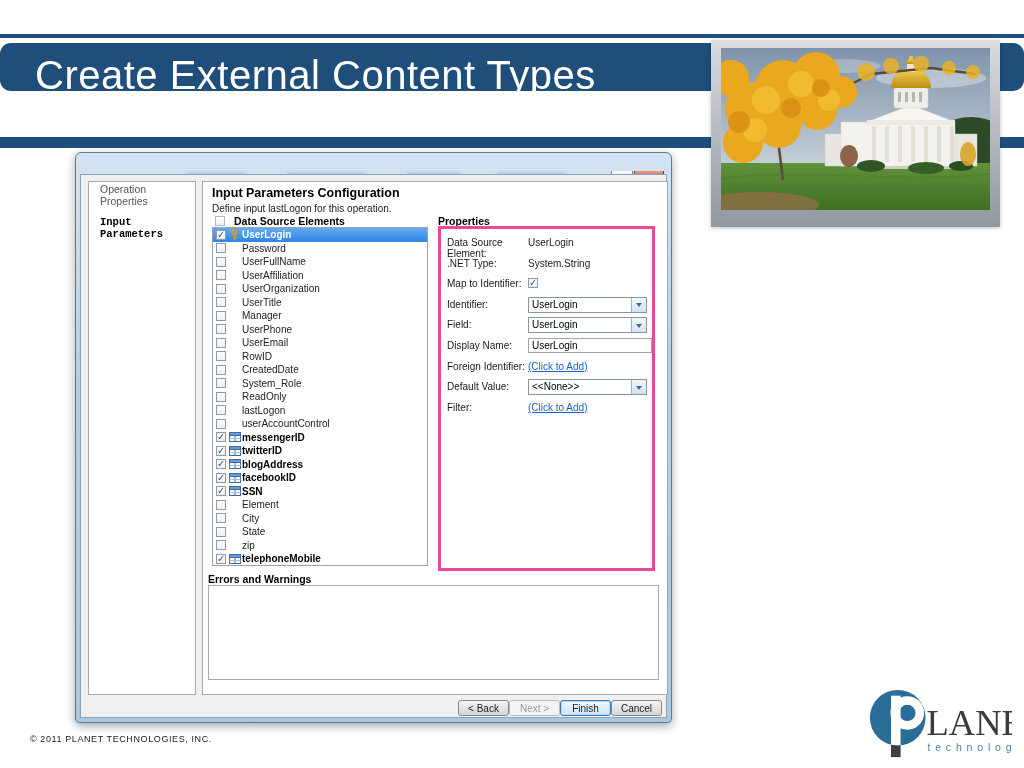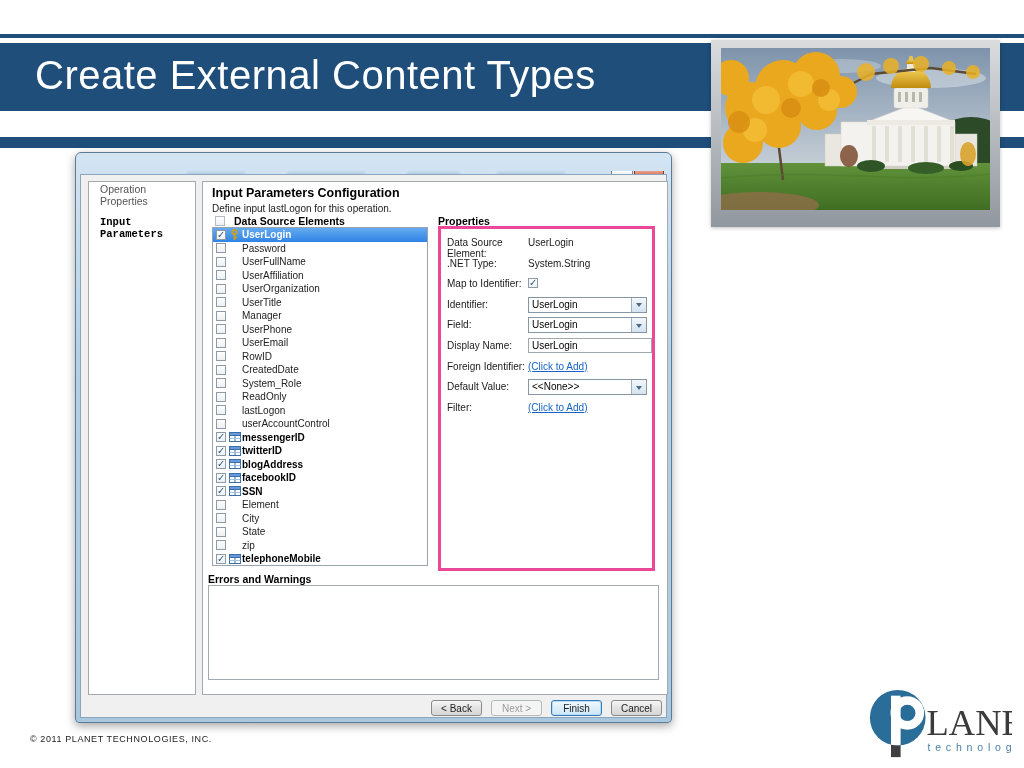--- a/index.html
+++ b/index.html
@@ -1,21 +1,21 @@
 <!DOCTYPE html>
 <html><head>
 <meta charset="utf-8">
 <style>
   * { margin:0; padding:0; box-sizing:border-box; }
   html,body { width:1024px; height:768px; background:#fff; font-family:"Liberation Sans",sans-serif; overflow:hidden; }
   #page { position:relative; width:1024px; height:768px; background:#fff; }
 
   
   .thin-line   { position:absolute; left:0; top:34px;  width:1024px; height:4px;  background:#1E4E79; }
-  .title-bar   { position:absolute; left:0; top:43px;  width:1024px; height:68px; background:#1E4E79; }
+  .title-bar   { position:absolute; left:0; top:43px;  width:1024px; height:48px; background:#1E4E79;border-radius:11px; }
   .title-bar h1{ color:#fff; font-size:40px; font-weight:400; line-height:64px; padding-left:35px; letter-spacing:.5px; }
   .sub-bar     { position:absolute; left:0; top:137px; width:1024px; height:11px; background:#1E4E79; }
 
   
   .photo-frame { position:absolute; left:711px; top:40px; width:289px; height:187px;
                  background:linear-gradient(180deg,#dadcde,#b2b7bc 55%,#91979e);
                  padding:8px 10px 17px 10px; z-index:5; box-shadow:0 1px 4px rgba(0,0,0,.25); }
   .photo-frame svg { display:block; width:100%; height:100%; }
 
   
@@ -65,21 +65,21 @@
   .plink { font-size:10px; color:#1763c6; text-decoration:underline; padding-top:2px; cursor:pointer; }
   .combo { width:126px; height:16px; border:1px solid #8696a5; background:#fff; display:flex; }
   .combo .val { flex:1; font-size:10px; padding:1px 3px; white-space:nowrap; overflow:hidden; }
   .combo .btn { width:15px; background:linear-gradient(#f3f7fb,#d4e2ef); border-left:1px solid #9ab0c5; display:flex; align-items:center; justify-content:center; }
   .tri { width:0; height:0; border:3px solid transparent; border-top:4px solid #4d6a86; margin-top:4px; }
   .tbox { width:124px; height:15px; border:1px solid #a0a8b0; font-size:10px; padding:0 3px; font-family:"Liberation Sans",sans-serif; }
 
   .err-header { position:absolute; left:5px; top:391px; font-size:10.5px; font-weight:bold; color:#000; }
   .errbox { position:absolute; left:5px; top:403px; width:451px; height:95px; background:#fff; border:1px solid #a3aab0; }
 
-  .btn-row { position:absolute; left:0; right:4px; top:525px; display:flex; justify-content:flex-end; gap:9px; }
+  .btn-row { position:absolute; left:0; right:4px; top:525px; display:flex; justify-content:flex-end; }
   .wbtn { width:51px; height:16px; font-size:10px; font-family:"Liberation Sans",sans-serif; color:#222;
           background:linear-gradient(#f6f6f6,#e3e3e3 50%,#d6d6d6); border:1px solid #8a8a8a; border-radius:3px; cursor:default; }
   .wbtn.disabled { color:#9a9a9a; background:#f4f4f4; border-color:#b5babd; }
   .wbtn.default  { border:1px solid #3a7bb5; box-shadow:inset 0 0 0 1px #b4dcf5; background:linear-gradient(#f2f9fe,#dcEEfb 50%,#cfe7f8); }
 
   
   .copyright { position:absolute; left:30px; top:734px; font-size:9px; letter-spacing:.6px; color:#222; }
   .logo { position:absolute; left:866px; top:688px; width:146px; height:72px; }
 </style>
 </head>

